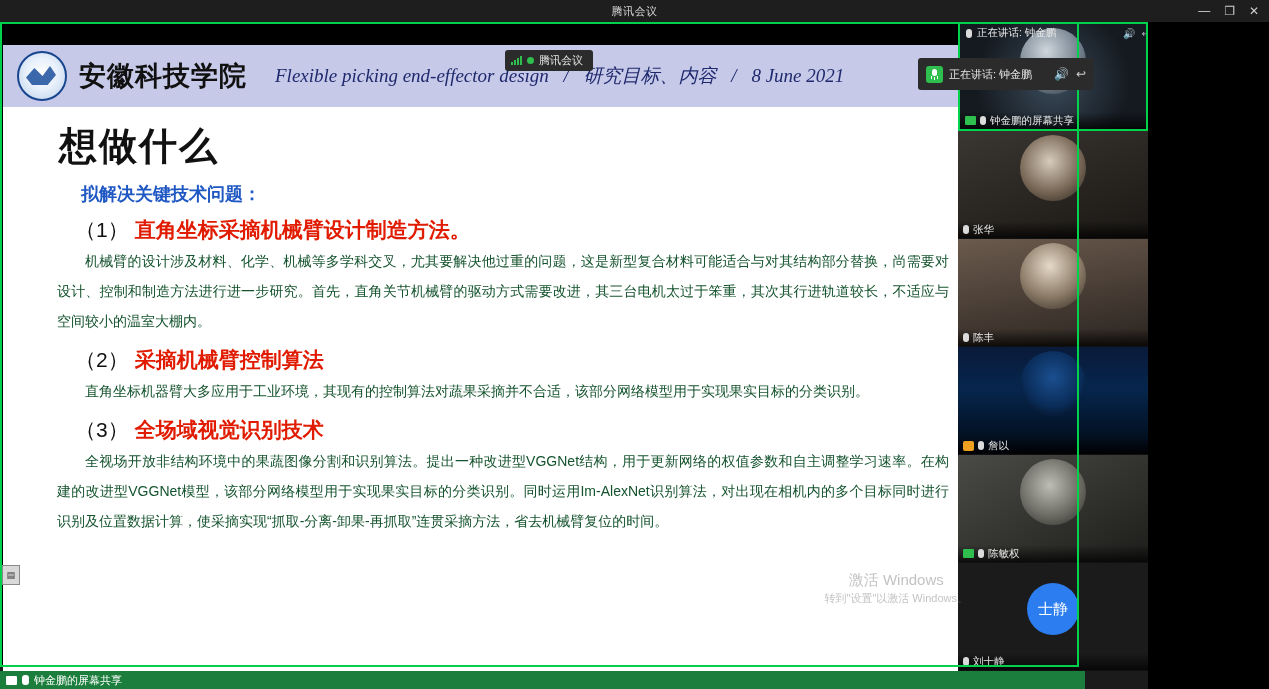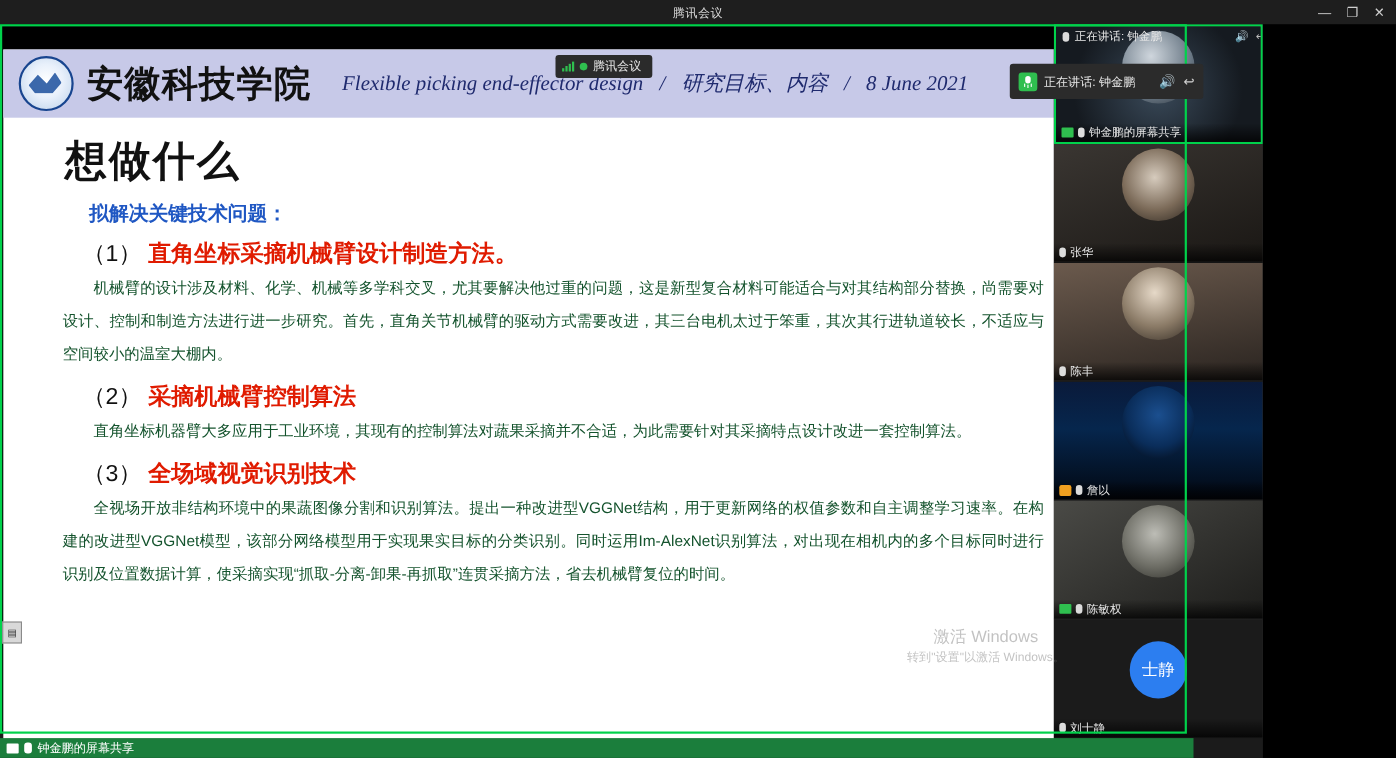--- a/index.html
+++ b/index.html
@@ -104,21 +104,21 @@
     left: 7px; top: 13px;
     width: 30px; height: 19px;
     background: #1b4f9c;
     clip-path: polygon(0% 60%, 28% 10%, 55% 52%, 80% 0%, 100% 48%, 72% 100%, 20% 100%);
     opacity: .85;
   }
   .school-name {
     margin-left: 12px;
     font-family: "Liberation Serif", serif;
     font-weight: bold;
-    font-size: 33px;
+    font-size: 27px;
     color: #111;
     letter-spacing: 1px;
     white-space: nowrap;
     text-align: right;
   }
   .header-sub {
     margin-left: 28px;
     font-family: "Liberation Serif", serif;
     font-style: italic;
     font-size: 19px;
@@ -459,21 +459,21 @@
         <div class="sub-head">拟解决关键技术问题：</div>
 
         <div class="item-line">
           <span class="num">（1）</span><span class="red">直角坐标采摘机械臂设计制造方法。</span>
         </div>
         <div class="para">机械臂的设计涉及材料、化学、机械等多学科交叉，尤其要解决他过重的问题，这是新型复合材料可能适合与对其结构部分替换，尚需要对设计、控制和制造方法进行进一步研究。首先，直角关节机械臂的驱动方式需要改进，其三台电机太过于笨重，其次其行进轨道较长，不适应与空间较小的温室大棚内。</div>
 
         <div class="item-line">
           <span class="num">（2）</span><span class="red">采摘机械臂控制算法</span>
         </div>
-        <div class="para">直角坐标机器臂大多应用于工业环境，其现有的控制算法对蔬果采摘并不合适，为此需要针对其采摘特点设计改进一套控制算法。</div>
+        <div class="para">直角坐标机器臂大多应用于工业环境，其现有的控制算法对蔬果采摘并不合适，该部分网络模型用于实现果实目标的分类识别。</div>
 
         <div class="item-line">
           <span class="num">（3）</span><span class="red">全场域视觉识别技术</span>
         </div>
         <div class="para">全视场开放非结构环境中的果蔬图像分割和识别算法。提出一种改进型VGGNet结构，用于更新网络的权值参数和自主调整学习速率。在构建的改进型VGGNet模型，该部分网络模型用于实现果实目标的分类识别。同时运用Im-AlexNet识别算法，对出现在相机内的多个目标同时进行识别及位置数据计算，使采摘实现“抓取-分离-卸果-再抓取”连贯采摘方法，省去机械臂复位的时间。</div>
       </div>
 
       <div class="watermark">
         <span>激活 Windows</span>
         <small>转到"设置"以激活 Windows。</small>

